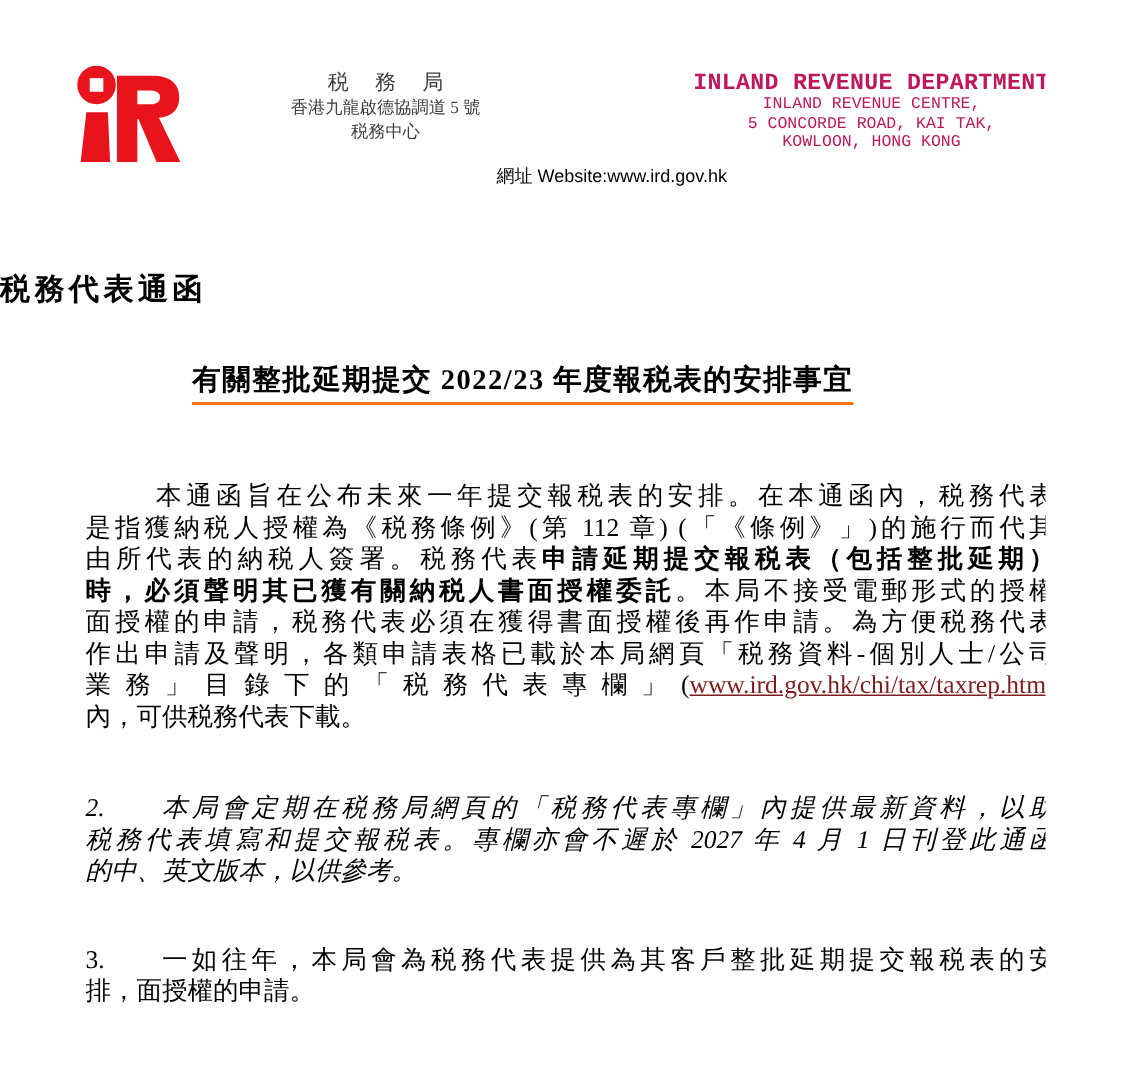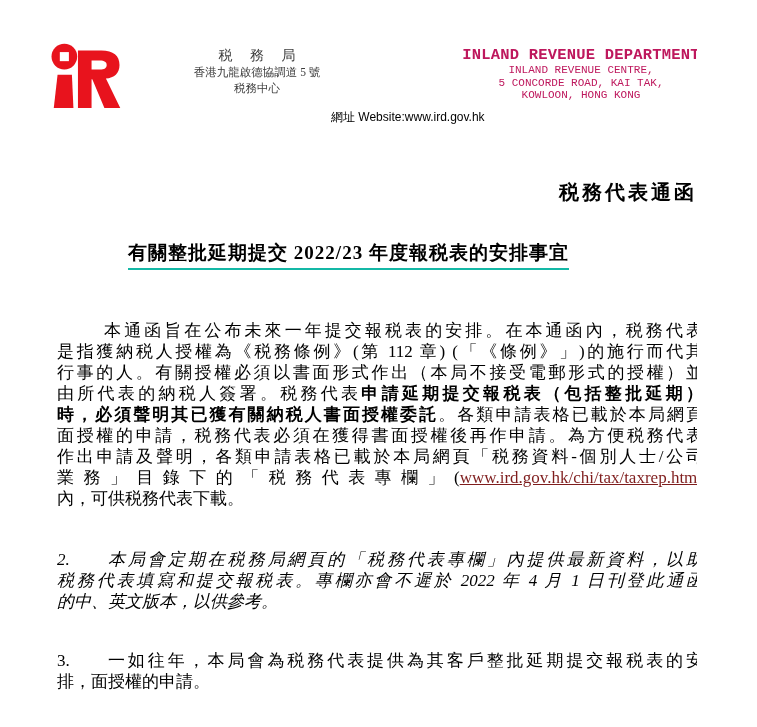--- a/index.html
+++ b/index.html
@@ -33,29 +33,29 @@
 
   .website {
     position:absolute; left:331px; top:110px;
     font-family:"Liberation Sans","DejaVu Sans",sans-serif;
     font-size:12px; line-height:14px; white-space:nowrap;
   }
 
   
   .doc-title {
     position:absolute; top:179px; left:0; width:100%;
-    text-align:right; font-size:20px; font-weight:bold; letter-spacing:3px;
+    text-align:left; font-size:20px; font-weight:bold; letter-spacing:3px;
   }
   .doc-subject {
     position:absolute; top:240px; left:0; width:100%;
     text-align:center; font-size:19px; font-weight:bold;
   }
   .doc-subject .u {
     display:inline-block;
-    border-bottom:2px solid #14b8a6;
+    border-bottom:2px solid #f97316;
     padding-bottom:2px;
     letter-spacing:1px;
   }
 
   
   .body-text {
     position:absolute; left:57px; top:320px; width:646px;
     font-size:17px; line-height:21px; color:#000;
   }
   .jline { text-align:justify; text-align-last:justify; white-space:nowrap; }
@@ -99,32 +99,31 @@
 
   <div class="doc-subject">
     <span class="u">有關整批延期提交 2022/23 年度報税表的安排事宜</span>
   </div>
 
   <div class="body-text">
 
     <div class="para1">
       <div class="jline"><span class="indent"></span><span>本通函旨在公布未來一年提交報税表的安排。在本通函內，税務代表</span></div>
       <div class="jline"><span>是指獲納税人授權為《税務條例》(第 112 章) (「《條例》」)的施行而代其</span></div>
-      <div class="jline"><span>行事的人。有關授權必須以書面形式作出（本局不接受電郵形式的授權）並</span></div>
       <div class="jline"><span>由所代表的納税人簽署。税務代表</span><span class="bold">申請延期提交報税表（包括整批延期）</span></div>
-      <div class="jline"><span class="bold">時，必須聲明其已獲有關納税人書面授權委託</span><span>。各類申請表格已載於本局網頁</span></div>
+      <div class="jline"><span class="bold">時，必須聲明其已獲有關納税人書面授權委託</span><span>。本局不接受電郵形式的授權</span></div>
       <div class="jline"><span>面授權的申請，税務代表必須在獲得書面授權後再作申請。為方便税務代表</span></div>
       <div class="jline"><span>作出申請及聲明，各類申請表格已載於本局網頁「税務資料-個別人士/公司</span></div>
       <div class="jline"><span>業務」目錄下的「税務代表專欄」(</span><a class="doc-link">www.ird.gov.hk/chi/tax/taxrep.htm</a><span>)</span></div>
       <div class="jline last"><span>內，可供税務代表下載。</span></div>
     </div>
 
     <div class="para2">
       <div class="jline"><span class="num">2.</span><span>本局會定期在税務局網頁的「税務代表專欄」內提供最新資料，以助</span></div>
-      <div class="jline"><span>税務代表填寫和提交報税表。專欄亦會不遲於 2022 年 4 月 1 日刊登此通函</span></div>
+      <div class="jline"><span>税務代表填寫和提交報税表。專欄亦會不遲於 2027 年 4 月 1 日刊登此通函</span></div>
       <div class="jline last"><span>的中、英文版本，以供參考。</span></div>
     </div>
 
     <div class="para3">
       <div class="jline"><span class="num">3.</span><span>一如往年，本局會為税務代表提供為其客戶整批延期提交報税表的安</span></div>
       <div class="jline last"><span>排，面授權的申請。</span></div>
     </div>
 
   </div>
 </div>

